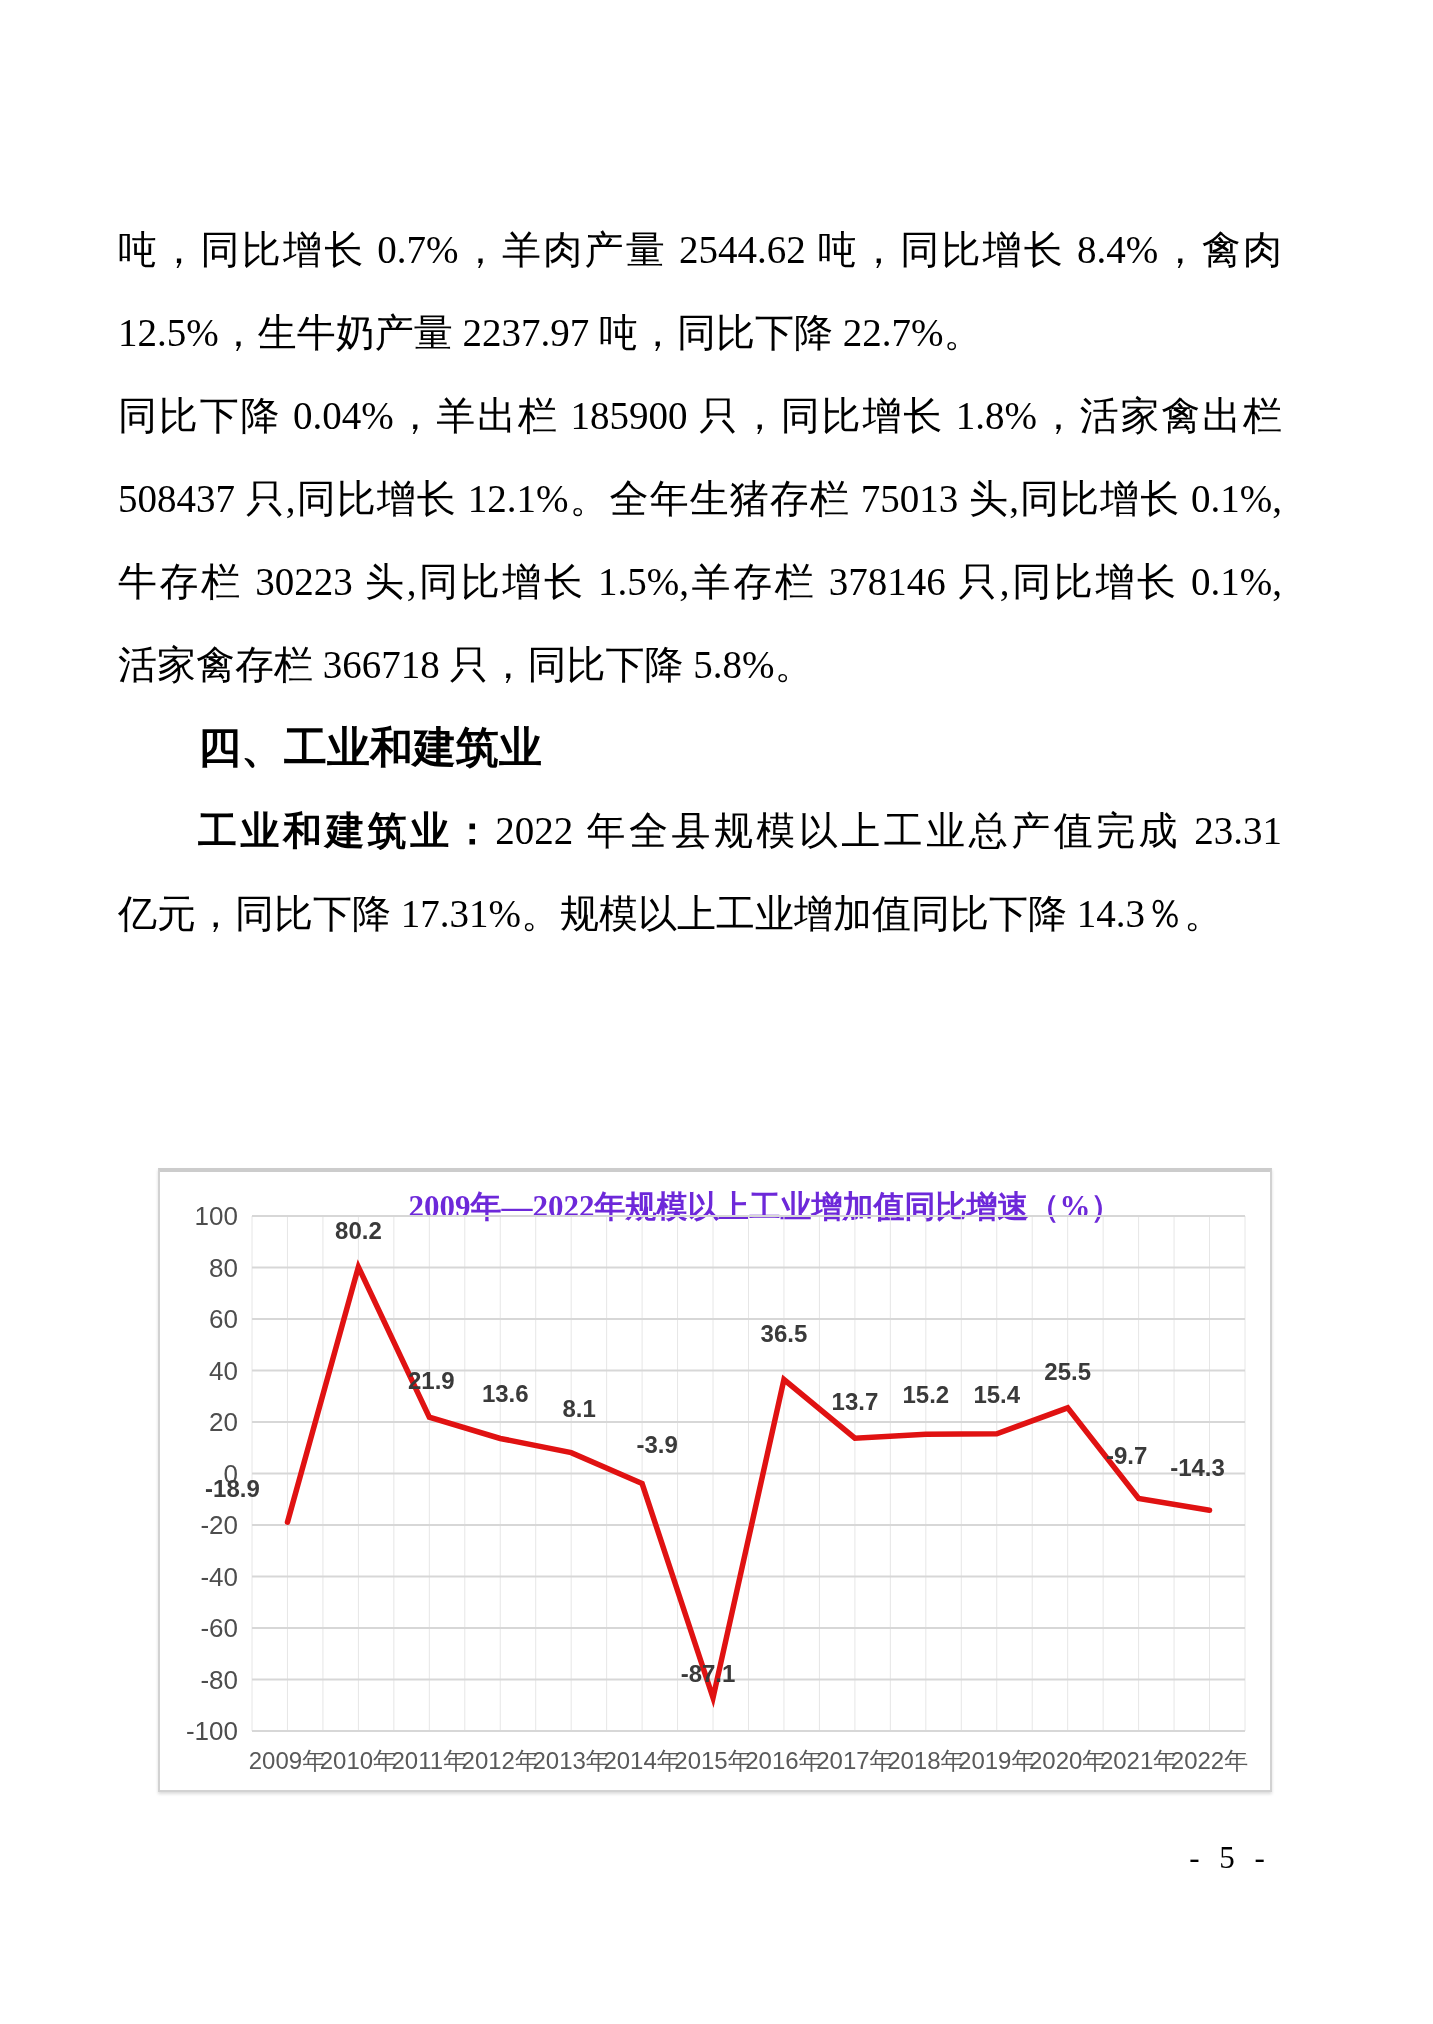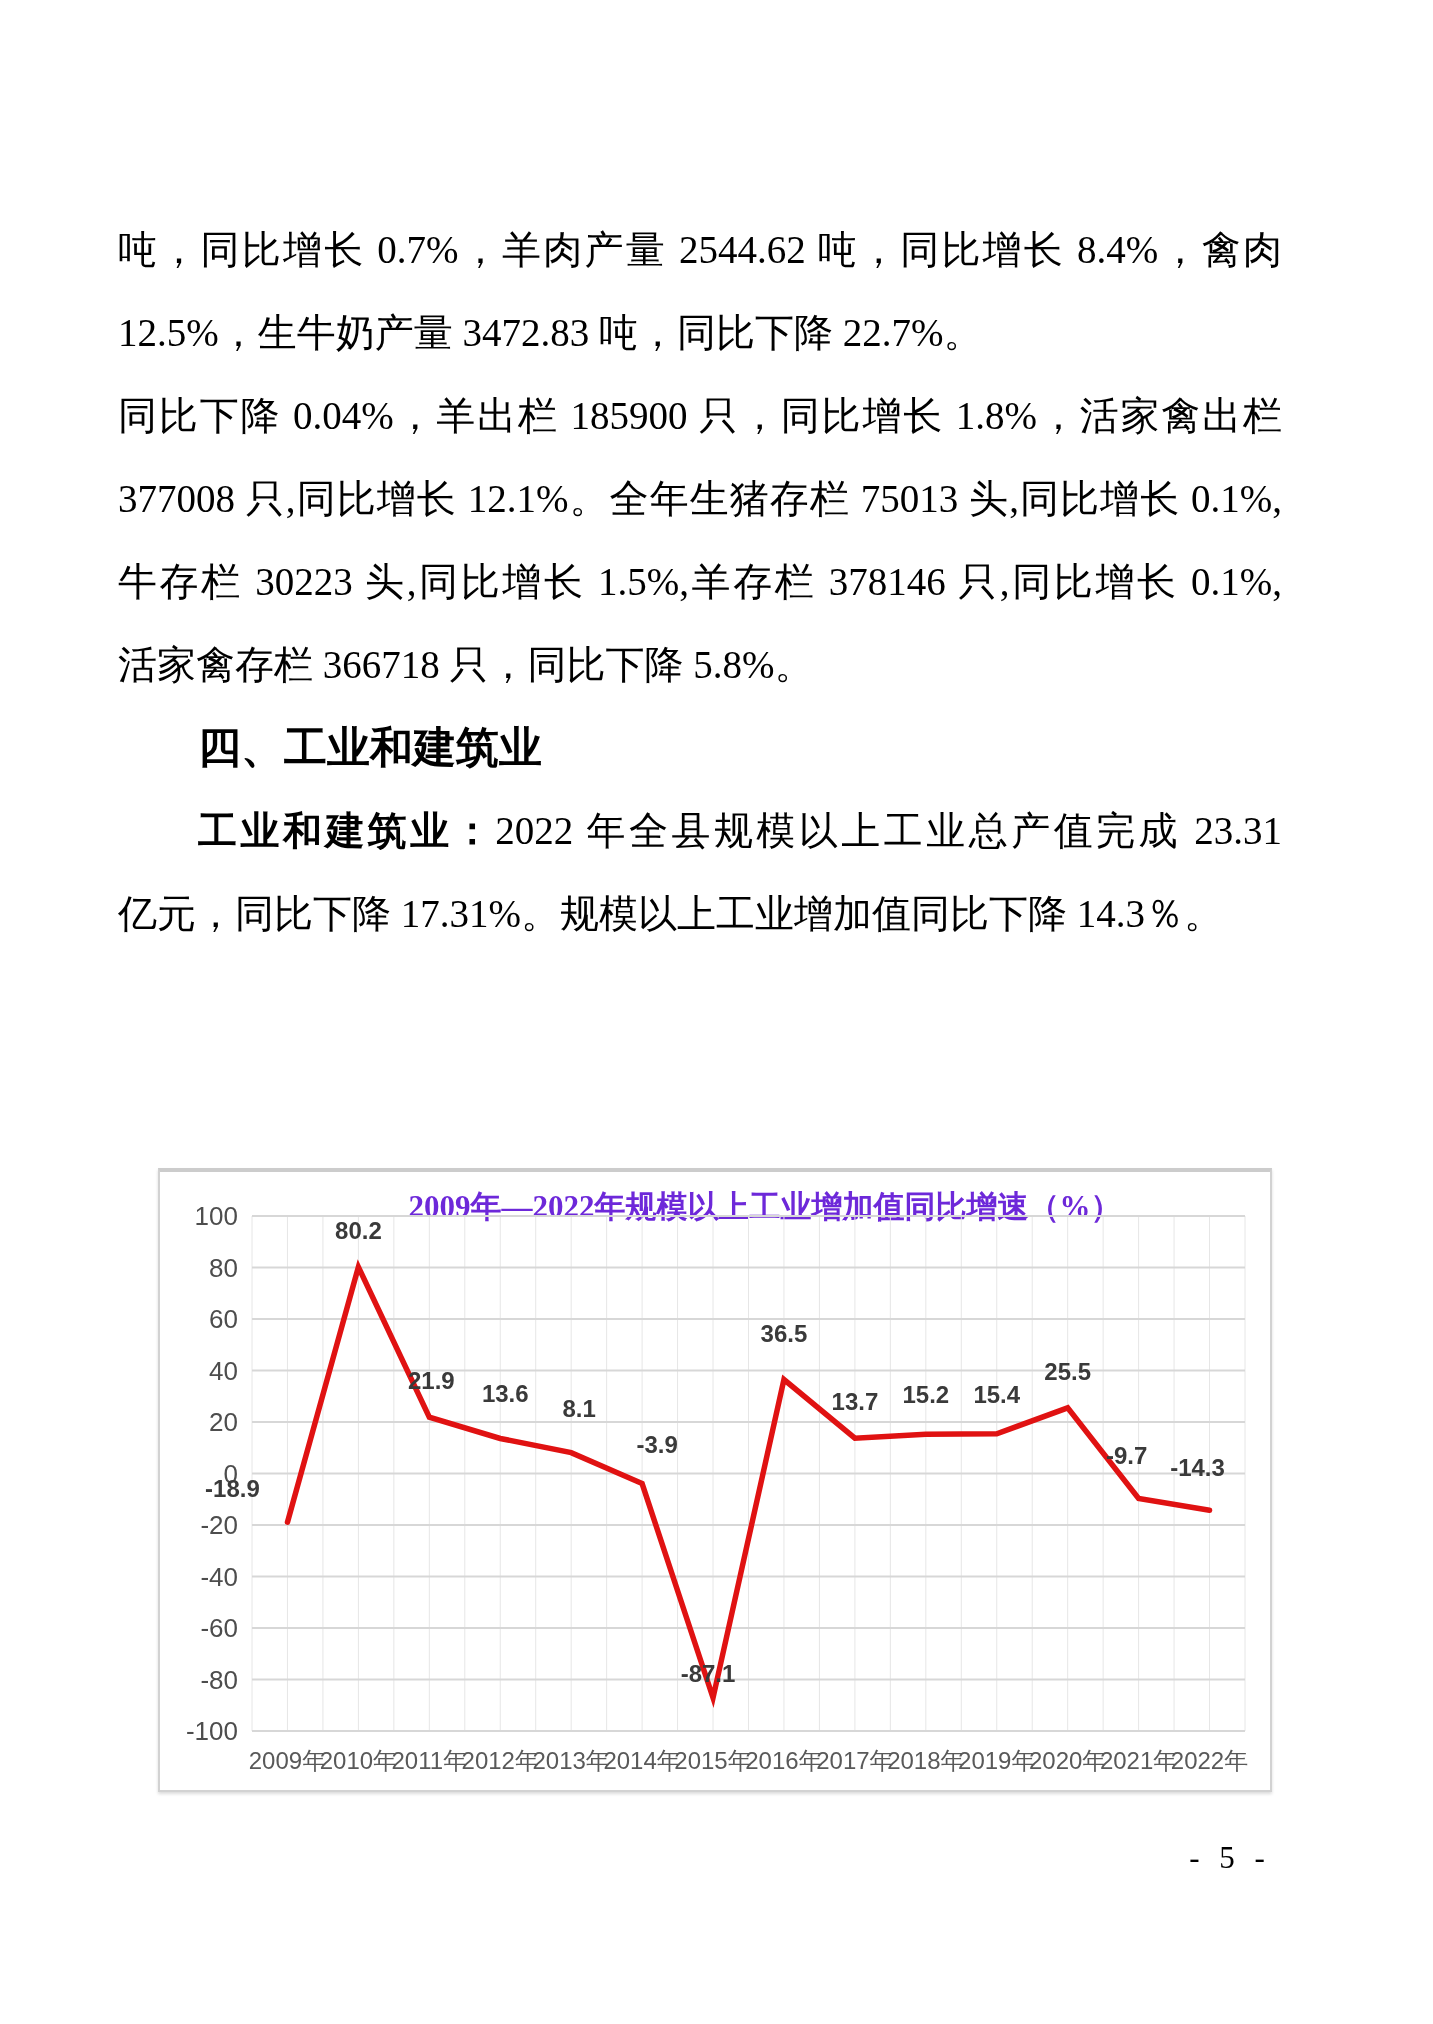--- a/index.html
+++ b/index.html
@@ -57,24 +57,24 @@
     font-family:"Liberation Serif","DejaVu Serif",serif;
   }
 </style>
 </head>
 <body>
 
 <div class="page">
 
   <div class="text-block">
     <div class="line justify">吨，同比增长 0.7%，羊肉产量 2544.62 吨，同比增长 8.4%，禽肉</div>
-    <div class="line">12.5%，生牛奶产量 3472.83 吨，同比下降 22.7%。</div>
+    <div class="line">12.5%，生牛奶产量 2237.97 吨，同比下降 22.7%。</div>
 
     <div class="line justify">同比下降 0.04%，羊出栏 185900 只，同比增长 1.8%，活家禽出栏</div>
-    <div class="line justify">377008 只,同比增长 12.1%。全年生猪存栏 75013 头,同比增长 0.1%,</div>
+    <div class="line justify">508437 只,同比增长 12.1%。全年生猪存栏 75013 头,同比增长 0.1%,</div>
     <div class="line justify">牛存栏 30223 头,同比增长 1.5%,羊存栏 378146 只,同比增长 0.1%,</div>
     <div class="line">活家禽存栏 366718 只，同比下降 5.8%。</div>
 
     <div class="section-heading">四、工业和建筑业</div>
 
     <div class="line justify indent">
       <span class="lead-bold">工业和建筑业：</span><span>2022 年全县规模以上工业总产值完成 23.31</span>
     </div>
     <div class="line">亿元，同比下降 17.31%。规模以上工业增加值同比下降 14.3％。</div>
   </div>

